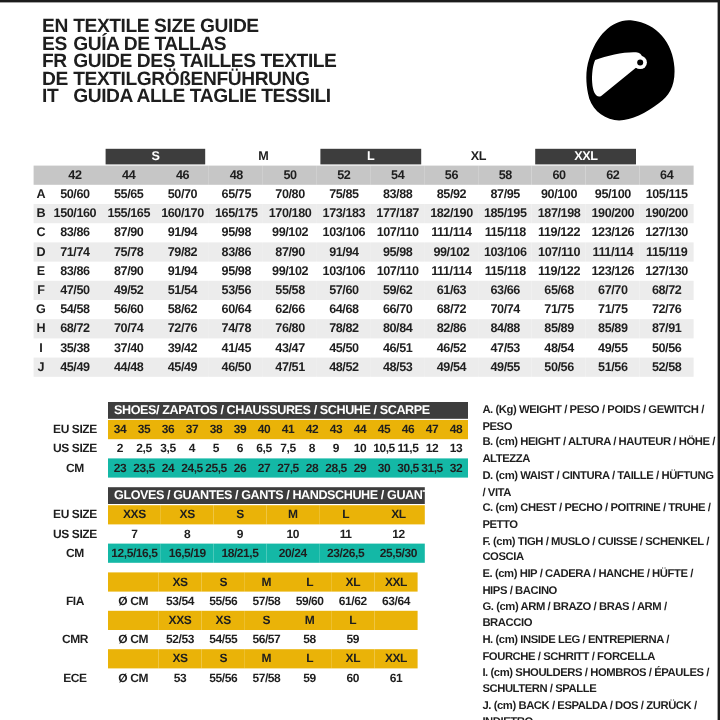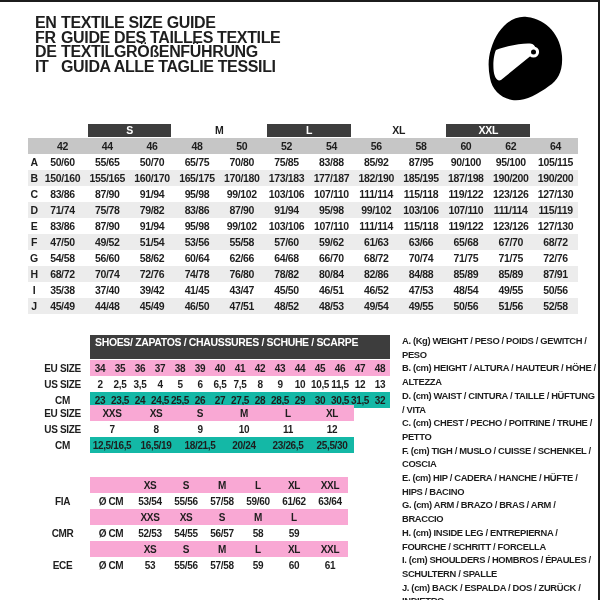--- a/index.html
+++ b/index.html
@@ -25,41 +25,44 @@
   .main-table td.rowlbl{text-align:center;font-size:10.5px;padding:0;}
   .main-table tr.alt td{background:#ececec;}
   .main-table td.num{background:#c6c6c6;}
   .gbar{height:13px;line-height:13px;margin:1px 3px;text-align:center;font-size:10.5px;}
   .gbar.dark{background:#3d3d3d;color:#fff;}
   
   .sub{position:absolute;left:28px;}
   .shoes{top:334px;width:362px;}
   .gloves{top:405px;width:326px;}
   .helmet-table{top:477px;width:320px;}
-  .titlebar{height:24px;line-height:14px;margin:1px 0;background:#3d3d3d;color:#fff;
+  .titlebar{height:14px;line-height:14px;margin:1px 0;background:#3d3d3d;color:#fff;
     text-align:left;padding-left:5px;font-size:10.5px;white-space:nowrap;}
   td.s1{background:#d8d8d8;}
   td.s2{background:#e6e6e6;}
   .sub td{font-size:10px;}
   
   .legend{position:absolute;left:402px;top:334px;width:196px;}
   .legend-item{font-size:9.4px;line-height:13.7px;}
 </style>
 <style>.gbar.dark,.titlebar{background:#3d3d3d;}
 .main-table td.num{background:#c6c6c6;}
 .main-table tr.alt td{background:#ececec;}
-td.s1{background:#f9a8d4;} td.s2{background:#14b8a6;}
+td.s1{background:#eab308;} td.s2{background:#14b8a6;}
 body{color:#1e1e1e;}</style></head>
 <body>
 
 <div class="frame"></div>
 
 <div class="langs">
   <div class="lang-row">
     <span class="code">EN</span><span>TEXTILE SIZE GUIDE</span>
+  </div>
+  <div class="lang-row">
+    <span class="code">ES</span><span>GUÍA DE TALLAS</span>
   </div>
   <div class="lang-row">
     <span class="code">FR</span><span>GUIDE DES TAILLES TEXTILE</span>
   </div>
   <div class="lang-row">
     <span class="code">DE</span><span>TEXTILGRÖßENFÜHRUNG</span>
   </div>
   <div class="lang-row">
     <span class="code">IT</span><span>GUIDA ALLE TAGLIE TESSILI</span>
   </div>
@@ -333,20 +336,26 @@
       </tr>
     </tbody>
 </table>
 
 <table class="sub gloves">
   <colgroup>
       <col style="width:62px">
     </colgroup>
   <tbody>
       <tr>
+        <td class="lbl"></td>
+        <td colspan="6">
+          <div class="titlebar">GLOVES / GUANTES / GANTS / HANDSCHUHE / GUANTI</div>
+        </td>
+      </tr>
+      <tr>
         <td class="lbl">EU SIZE</td>
         <td class="s1">XXS</td>
         <td class="s1">XS</td>
         <td class="s1">S</td>
         <td class="s1">M</td>
         <td class="s1">L</td>
         <td class="s1">XL</td>
       </tr>
       <tr>
         <td class="lbl">US SIZE</td>

